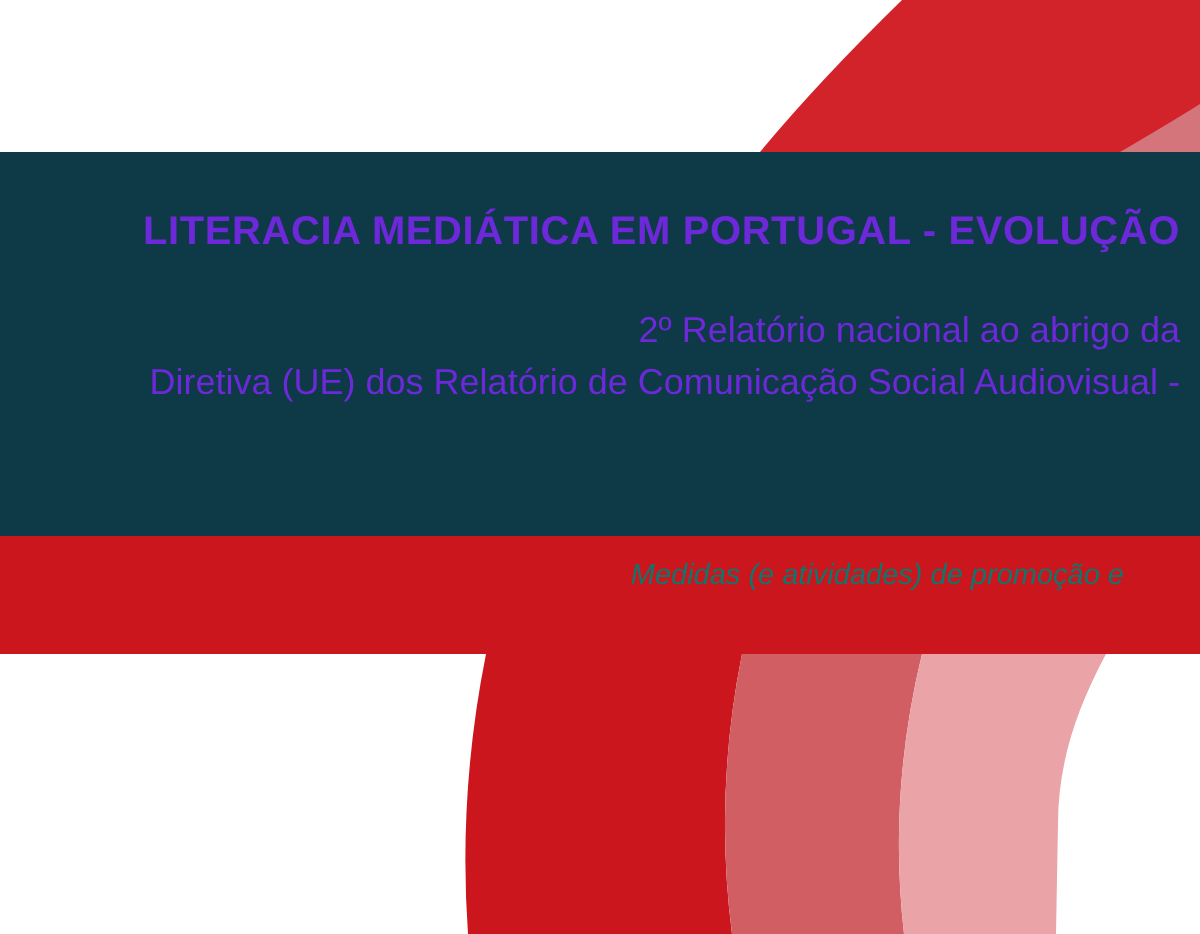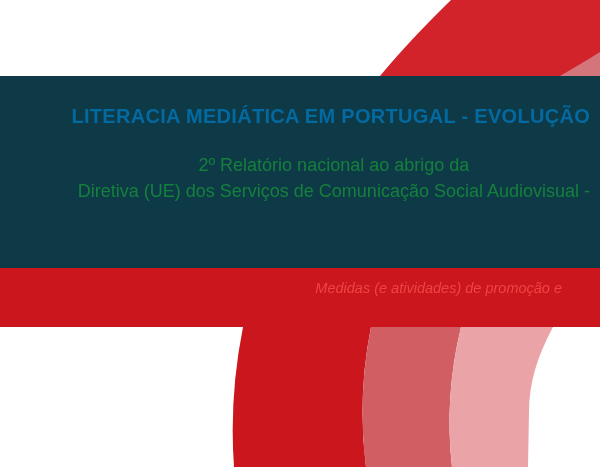--- a/index.html
+++ b/index.html
@@ -16,34 +16,34 @@
   .band-teal{
     position:absolute;left:0;top:76px;width:600px;height:192px;
     background:var(--teal,#0d3a46);
   }
   .band-red{
     position:absolute;left:0;top:268px;width:600px;height:59px;
     background:var(--red,#cb161d);
   }
   .title{
     position:absolute;top:100px;right:10px;
-    color:#0369a1;
+    color:#6d28d9;
     font-size:20px;font-weight:700;letter-spacing:.3px;
     line-height:32px;white-space:nowrap;text-align:right;
   }
   .subtitle{
     position:absolute;top:152px;right:10px;
-    color:#15803d;
+    color:#6d28d9;
     font-size:18px;font-weight:400;
-    line-height:26px;text-align:center;
+    line-height:26px;text-align:right;
   }
   .subtitle .line{white-space:nowrap;}
   .banner-text{
     position:absolute;top:280px;right:38px;
-    color:#ef4444;
+    color:#0f766e;
     font-size:14.5px;font-style:italic;font-weight:400;
     line-height:17px;text-align:center;width:fit-content;
   }
   .banner-text .line{white-space:nowrap;}
 </style>
 </head>
 <body>
 
 <div id="canvas">
 
@@ -59,20 +59,20 @@
   <svg id="arc-bottom" class="svg-deco" width="600" height="140" viewBox="0 0 140">
     <path d="M243,0 Q229,70 234,140 L366,140 Q357,70 371,0 Z" style="fill:var(--red,#cb161d)"></path>
     <path d="M371,0 Q357,70 366,140 L452,140 Q444,70 461,0 Z" style="fill:var(--rose,#d05e63)"></path>
     <path d="M461,0 Q444,70 452,140 L528,140 L529,85 C529,55 538,28 553,0 Z" style="fill:var(--pink,#eaa4a8)"></path>
   </svg>
 
   <div class="title">LITERACIA MEDIÁTICA EM PORTUGAL - EVOLUÇÃO</div>
 
   <div class="subtitle">
     <div class="line">2º Relatório nacional ao abrigo da</div>
-    <div class="line">Diretiva (UE) dos Serviços de Comunicação Social Audiovisual -</div>
+    <div class="line">Diretiva (UE) dos Relatório de Comunicação Social Audiovisual -</div>
   </div>
 
   <div class="banner-text">
     <div class="line">Medidas (e atividades) de promoção e</div>
   </div>
 
 </div>
 
 </body></html>

